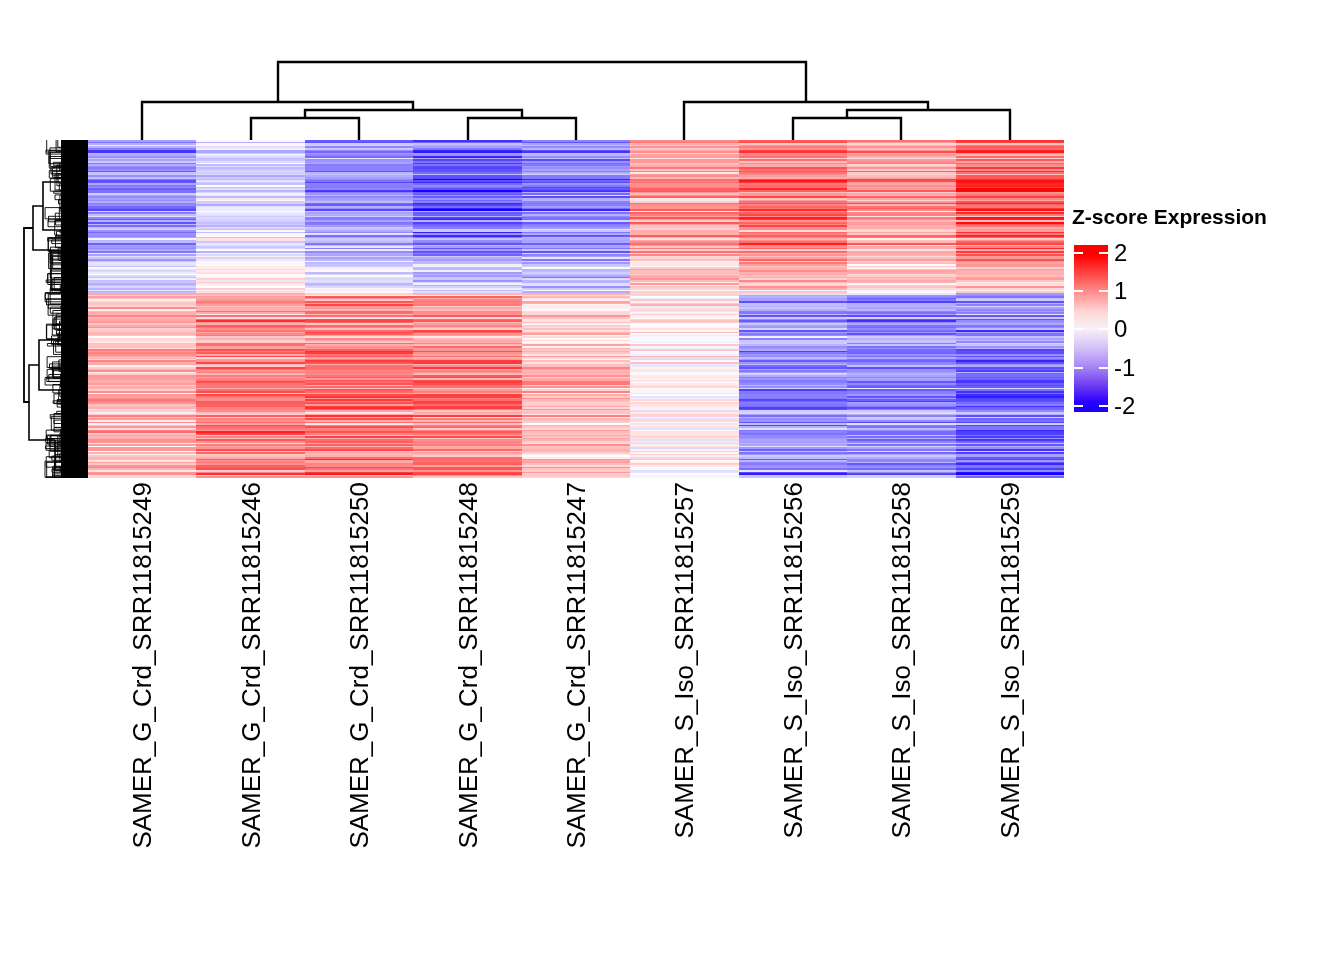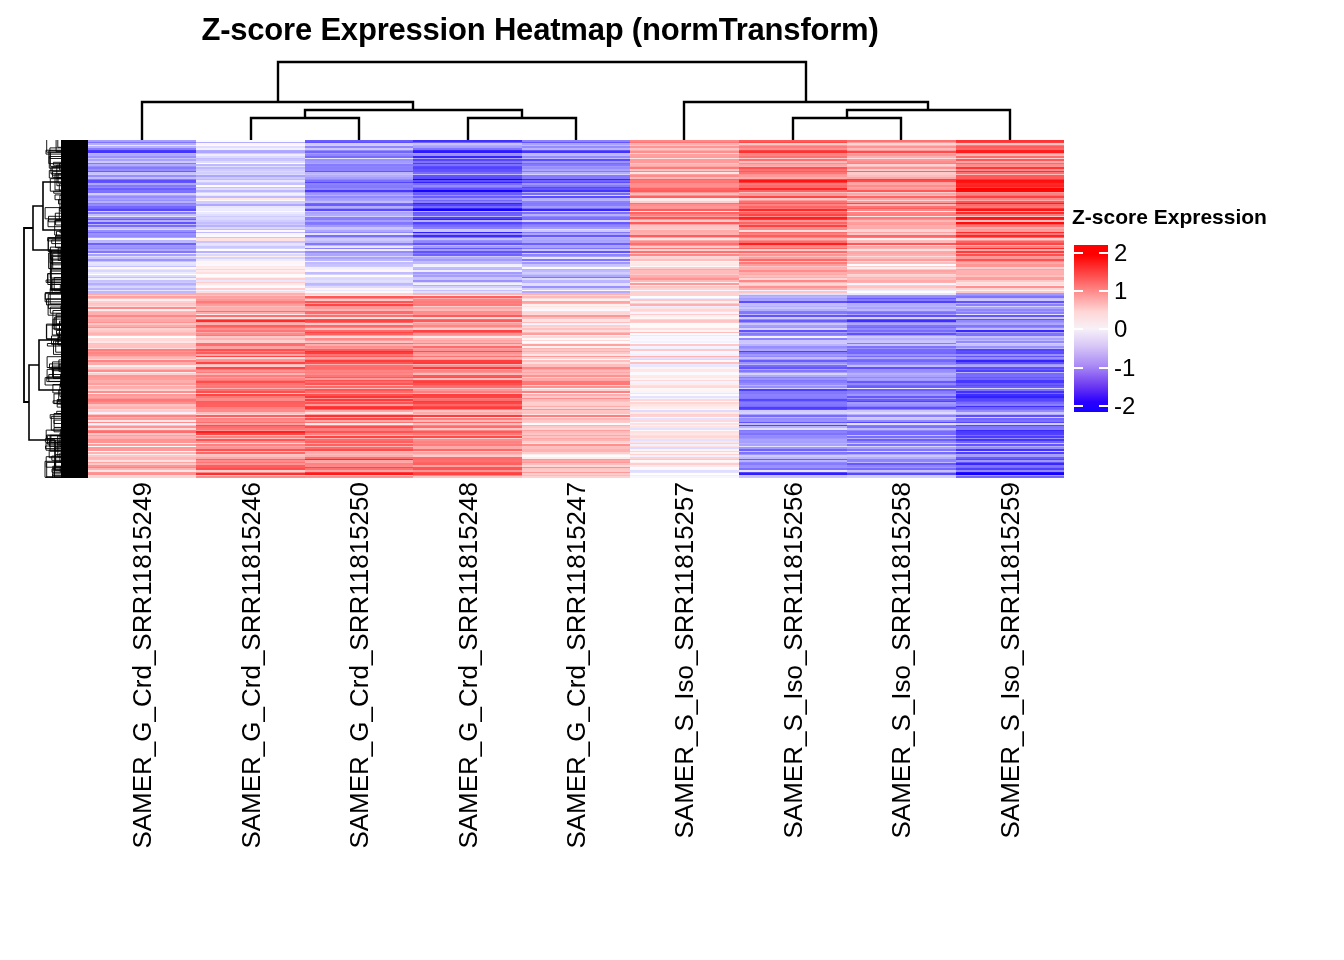--- a/index.html
+++ b/index.html
@@ -153,21 +153,20 @@
     color: #000000;
     transform: translateY(-50%);
     white-space: nowrap;
   }
 </style>
 </head>
 <body>
 
 <div id="plot-root">
 
-  <div id="chart-title">Z-score Expression Heatmap (normTransform)</div>
 
   <svg id="col-dendrogram" viewBox="0 0 976 84" preserveAspectRatio="none">
     <g stroke="#000000" stroke-width="2.4" fill="none" vector-effect="non-scaling-stroke">
 
       <path d="M163,84 L163,62 L271,62 L271,84"></path>
 
       <path d="M380,84 L380,62 L488,62 L488,84"></path>
 
       <path d="M217,62 L217,54 L434,54 L434,62"></path>
 

